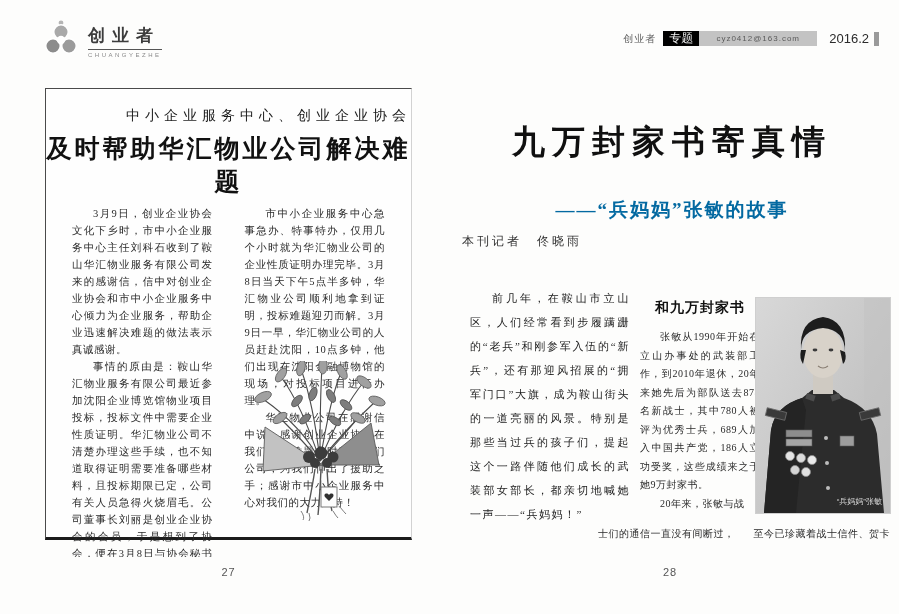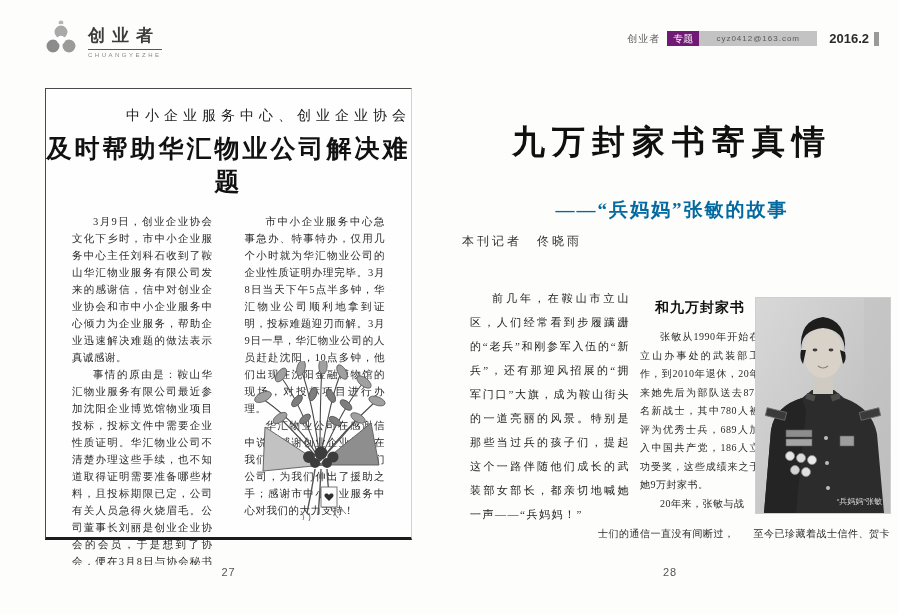--- a/index.html
+++ b/index.html
@@ -13,41 +13,41 @@
   
   .logo { position:absolute; left:40px; top:18px; display:flex; align-items:center; gap:6px; }
   .logo-text { display:flex; flex-direction:column; }
   .logo-name { font-size:17px; font-weight:bold; letter-spacing:7px; color:#3c3c3c;
                border-bottom:1.5px solid #555; padding-bottom:2px; }
   .logo-sub { font-size:6px; letter-spacing:2.5px; color:#8a8a8a; margin-top:2px;
               font-family:"Liberation Sans",sans-serif; }
   .head-meta { position:absolute; top:31px; right:20px; display:flex; align-items:center; }
   .hm-mag { font-size:10px; color:#5c5c5c; letter-spacing:1px; margin-right:7px; }
   .hm-bar { display:flex; align-items:stretch; height:15px; }
-  .hm-badge { background:#701a75; color:#f4f4f4; font-size:10px; line-height:15px;
+  .hm-badge { background:#000000; color:#f4f4f4; font-size:12px; line-height:15px;
               padding:0 6px; font-family:"Liberation Sans",sans-serif; }
   .hm-contact { background:#c3c3c3; color:#5a5a5a; font-size:8px; line-height:15px;
                 padding:0 12px; min-width:118px; text-align:center;
                 font-family:"Liberation Sans",sans-serif; letter-spacing:1px; }
-  .hm-issue { font-size:13px; font-weight:bold; color:#2b2b2b; margin-left:12px;
+  .hm-issue { font-size:13px; font-weight:normal; color:#2b2b2b; margin-left:12px;
               font-family:"Liberation Sans",sans-serif; }
   .hm-block { width:5px; height:14px; background:#9a9a9a; margin-left:5px; }
 
   
   .article-box {
     position:absolute; left:45px; top:88px; width:367px; height:452px;
     background:#fefefe;
     border-top:1.5px solid #4a4a4a; border-left:1.5px solid #4a4a4a;
     border-right:1.5px solid #d2d2d2; border-bottom:3px solid #1c1c1c;
   }
   .kicker { margin-top:18px; text-align:right; font-size:14px; color:#1c1c1c;
             letter-spacing:5px; }
   .l-title { margin-top:7px; text-align:center; font-size:25px; font-weight:bold;
              color:#111; letter-spacing:3px; }
-  .l-cols { display:flex; gap:32px; padding:0 26px; margin-top:15px; height:352px; overflow:hidden; }
+  .l-cols { display:flex; gap:32px; padding:0 26px; margin-top:7px; height:352px; overflow:hidden; }
   .l-col { flex:1; }
   .l-col p, .r-body p {
     font-size:10.5px; line-height:17px; letter-spacing:0.5px; color:#2a2a2a;
     text-align:justify; text-indent:2em;
   }
   .bouquet { position:absolute; right:16px; bottom:10px; }
 
   .pageno { position:absolute; font-size:11px; color:#555; letter-spacing:1px;
             text-align:center; font-family:"Liberation Sans",sans-serif; }
   .pageno-left { left:45px; width:367px; top:566px; }

